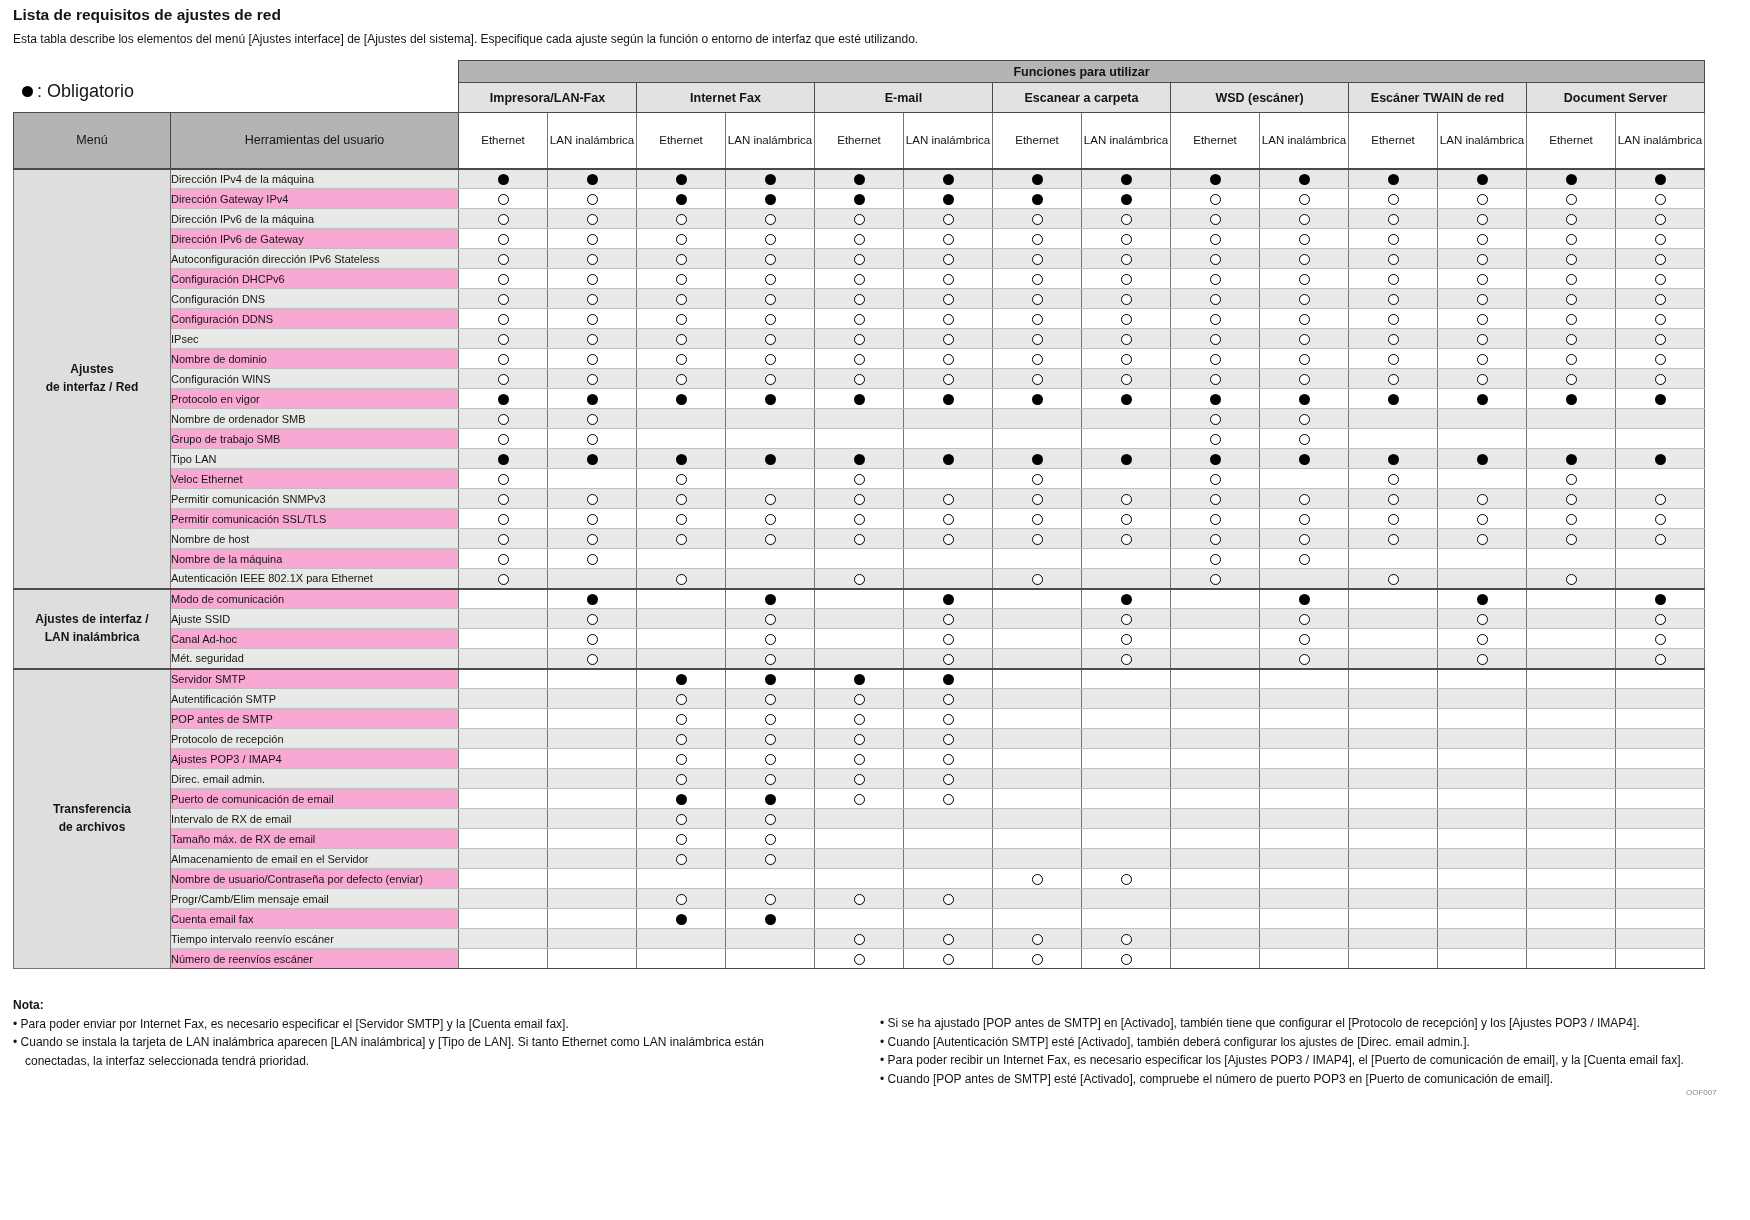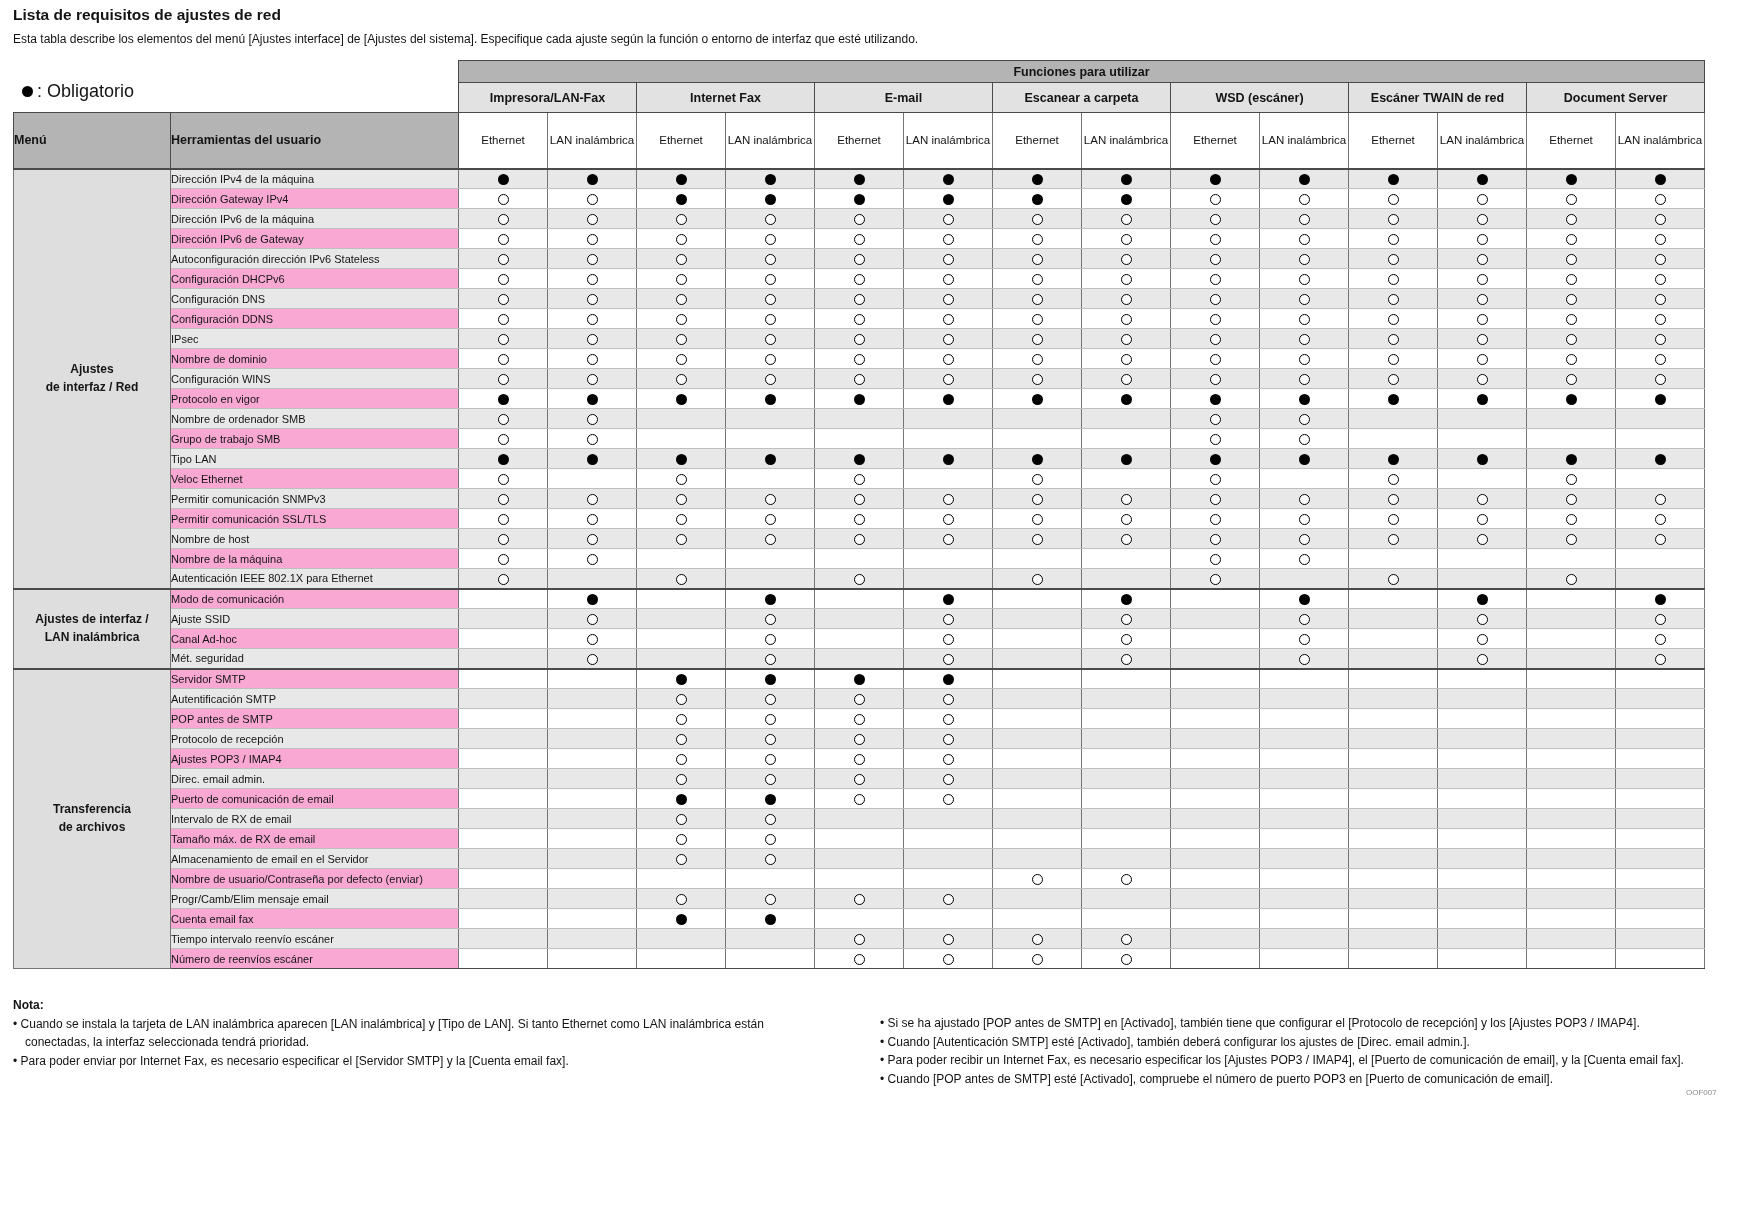--- a/index.html
+++ b/index.html
@@ -24,21 +24,21 @@
   tr.hr1 { height:22px;margin-top:20px; } tr.hr2 { height:30px; } tr.hr3 { height:56px; }
   tbody tr { height:20px; }
 
   .ghost { border:none; background:transparent; }
 
   .h-funciones { background:var(--header-bg,#b4b4b4); border:1px solid var(--bdark,#4a4a4a);
                  font-weight:bold; font-size:12.5px; text-align:center; }
   .h-group { background:var(--group-bg,#e2e2e2); border:1px solid var(--bdark,#4a4a4a);
              font-weight:bold; font-size:12.5px; text-align:center; }
   .h-menu, .h-tools { background:var(--header-bg,#b4b4b4); border:1px solid var(--bdark,#4a4a4a);
-             font-weight:bold; font-size:12.5px; text-align:left; }
+             font-weight:normal; font-size:12.5px; text-align:center; }
   .h-iface { background:#ffffff; border:1px solid var(--bmid,#757575); border-bottom:1.5px solid var(--bdark,#4a4a4a);
              font-size:11.5px; text-align:center; line-height:1.3; padding:2px; }
 
   .mc { background:var(--menu-bg,#dedede); border:1px solid var(--bmid,#757575);
         font-weight:bold; font-size:12px; text-align:center; vertical-align:middle; white-space:pre-line; line-height:1.45; }
   .rl { background:#f9a8d4; border-left:1px solid var(--bmid,#757575); border-right:1px solid var(--bmid,#757575);
         border-top:1px solid var(--blight,#bfbfbf); border-bottom:1px solid var(--blight,#bfbfbf);
         font-size:11px; text-align:left; padding:0 0 0 7px; white-space:nowrap; }
   .dc { background:#fff; border-left:1px solid var(--bmid,#757575); border-right:1px solid var(--bmid,#757575);
         border-top:1px solid var(--blight,#bfbfbf); border-bottom:1px solid var(--blight,#bfbfbf);
@@ -816,22 +816,22 @@
           <td class="dc"></td>
           <td class="dc"></td>
           <td class="dc"></td>
           <td class="dc"></td>
         </tr>
       </tbody>
     </table>
 
   <div id="notes-left">
     <div class="heading">Nota:</div>
+      <div class="note-item">• Para poder enviar por Internet Fax, es necesario especificar el [Servidor SMTP] y la [Cuenta email fax].</div>
       <div class="note-item">• Cuando se instala la tarjeta de LAN inalámbrica aparecen [LAN inalámbrica] y [Tipo de LAN]. Si tanto Ethernet como LAN inalámbrica están conectadas, la interfaz seleccionada tendrá prioridad.</div>
-      <div class="note-item">• Para poder enviar por Internet Fax, es necesario especificar el [Servidor SMTP] y la [Cuenta email fax].</div>
     </div>
   <div id="notes-right">
       <div class="note-item">• Si se ha ajustado [POP antes de SMTP] en [Activado], también tiene que configurar el [Protocolo de recepción] y los [Ajustes POP3 / IMAP4].</div>
       <div class="note-item">• Cuando [Autenticación SMTP] esté [Activado], también deberá configurar los ajustes de [Direc. email admin.].</div>
       <div class="note-item">• Para poder recibir un Internet Fax, es necesario especificar los [Ajustes POP3 / IMAP4], el [Puerto de comunicación de email], y la [Cuenta email fax].</div>
       <div class="note-item">• Cuando [POP antes de SMTP] esté [Activado], compruebe el número de puerto POP3 en [Puerto de comunicación de email].</div>
     </div>
 
   <div id="figure-code">OOF007</div>
 </div>

